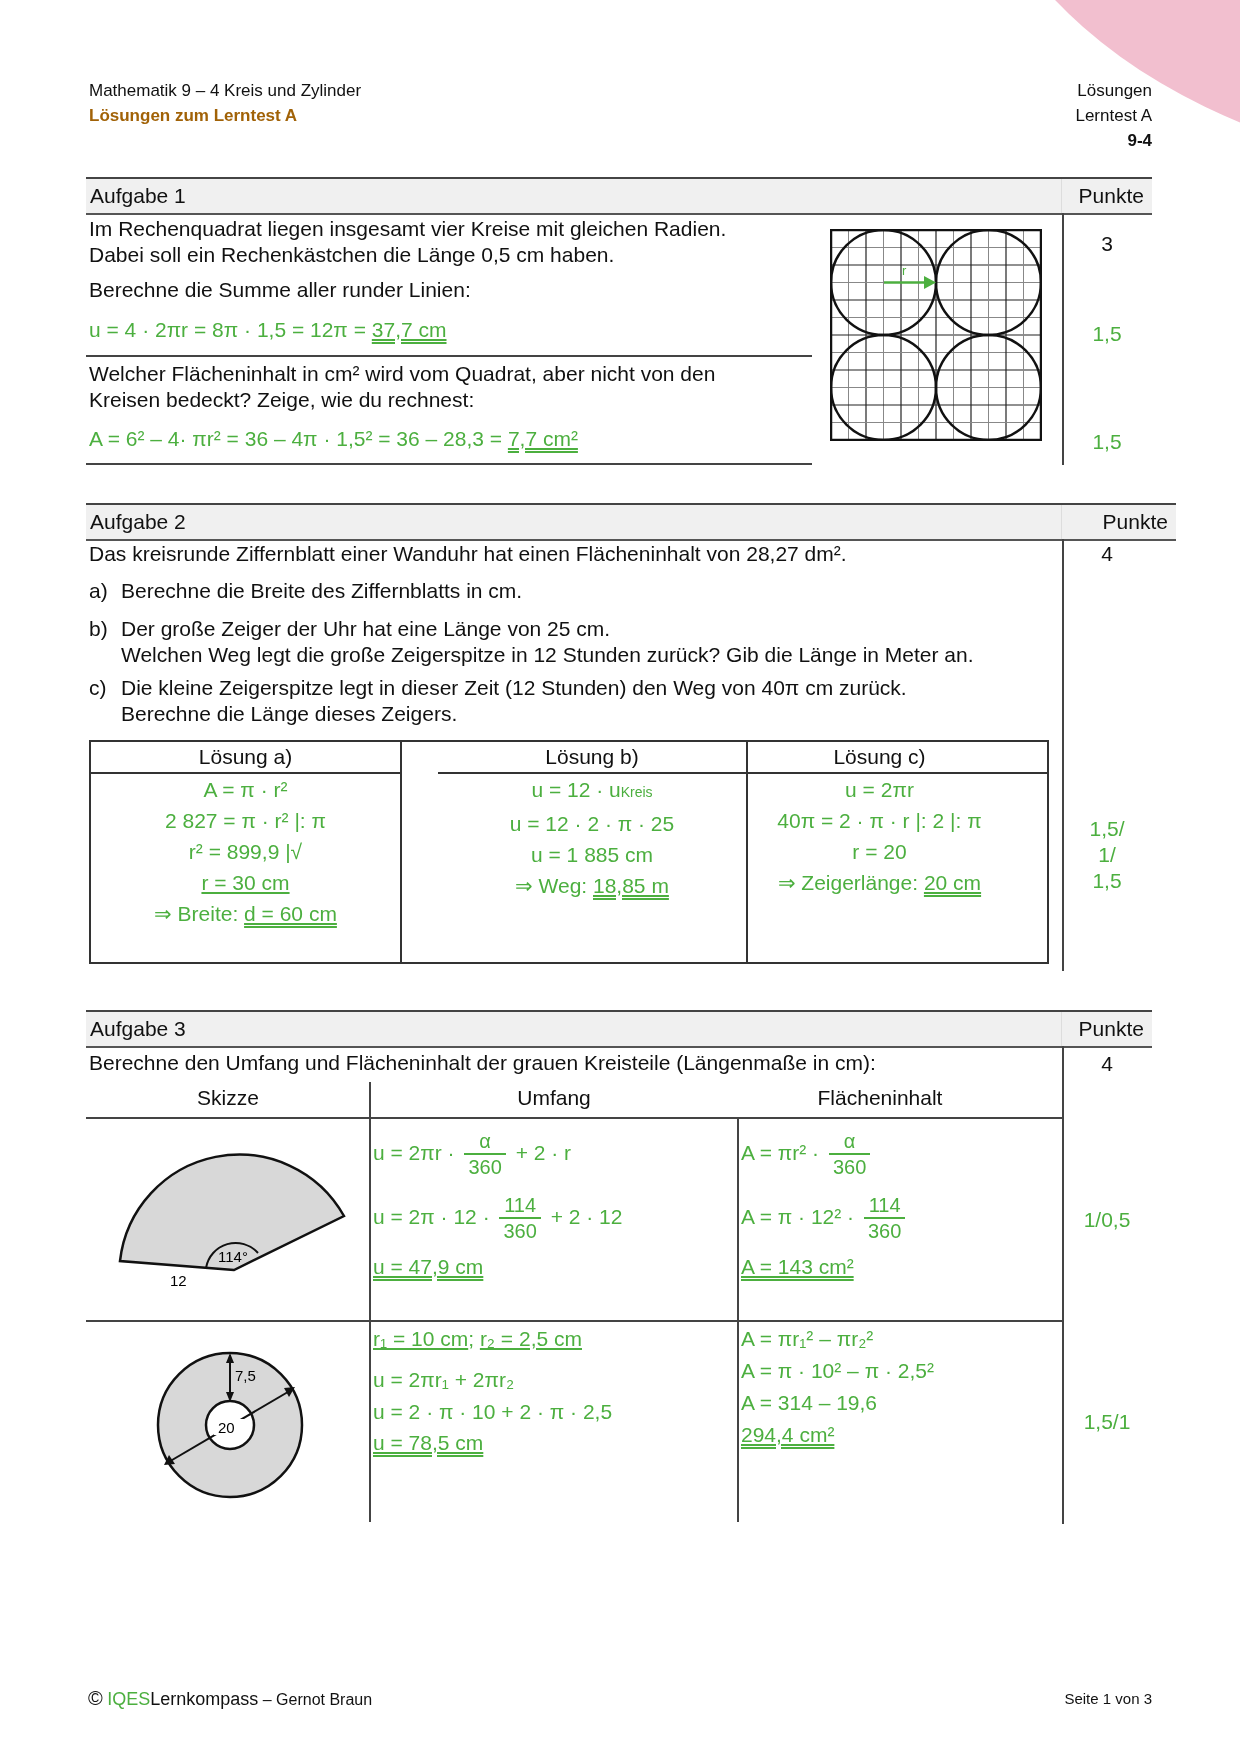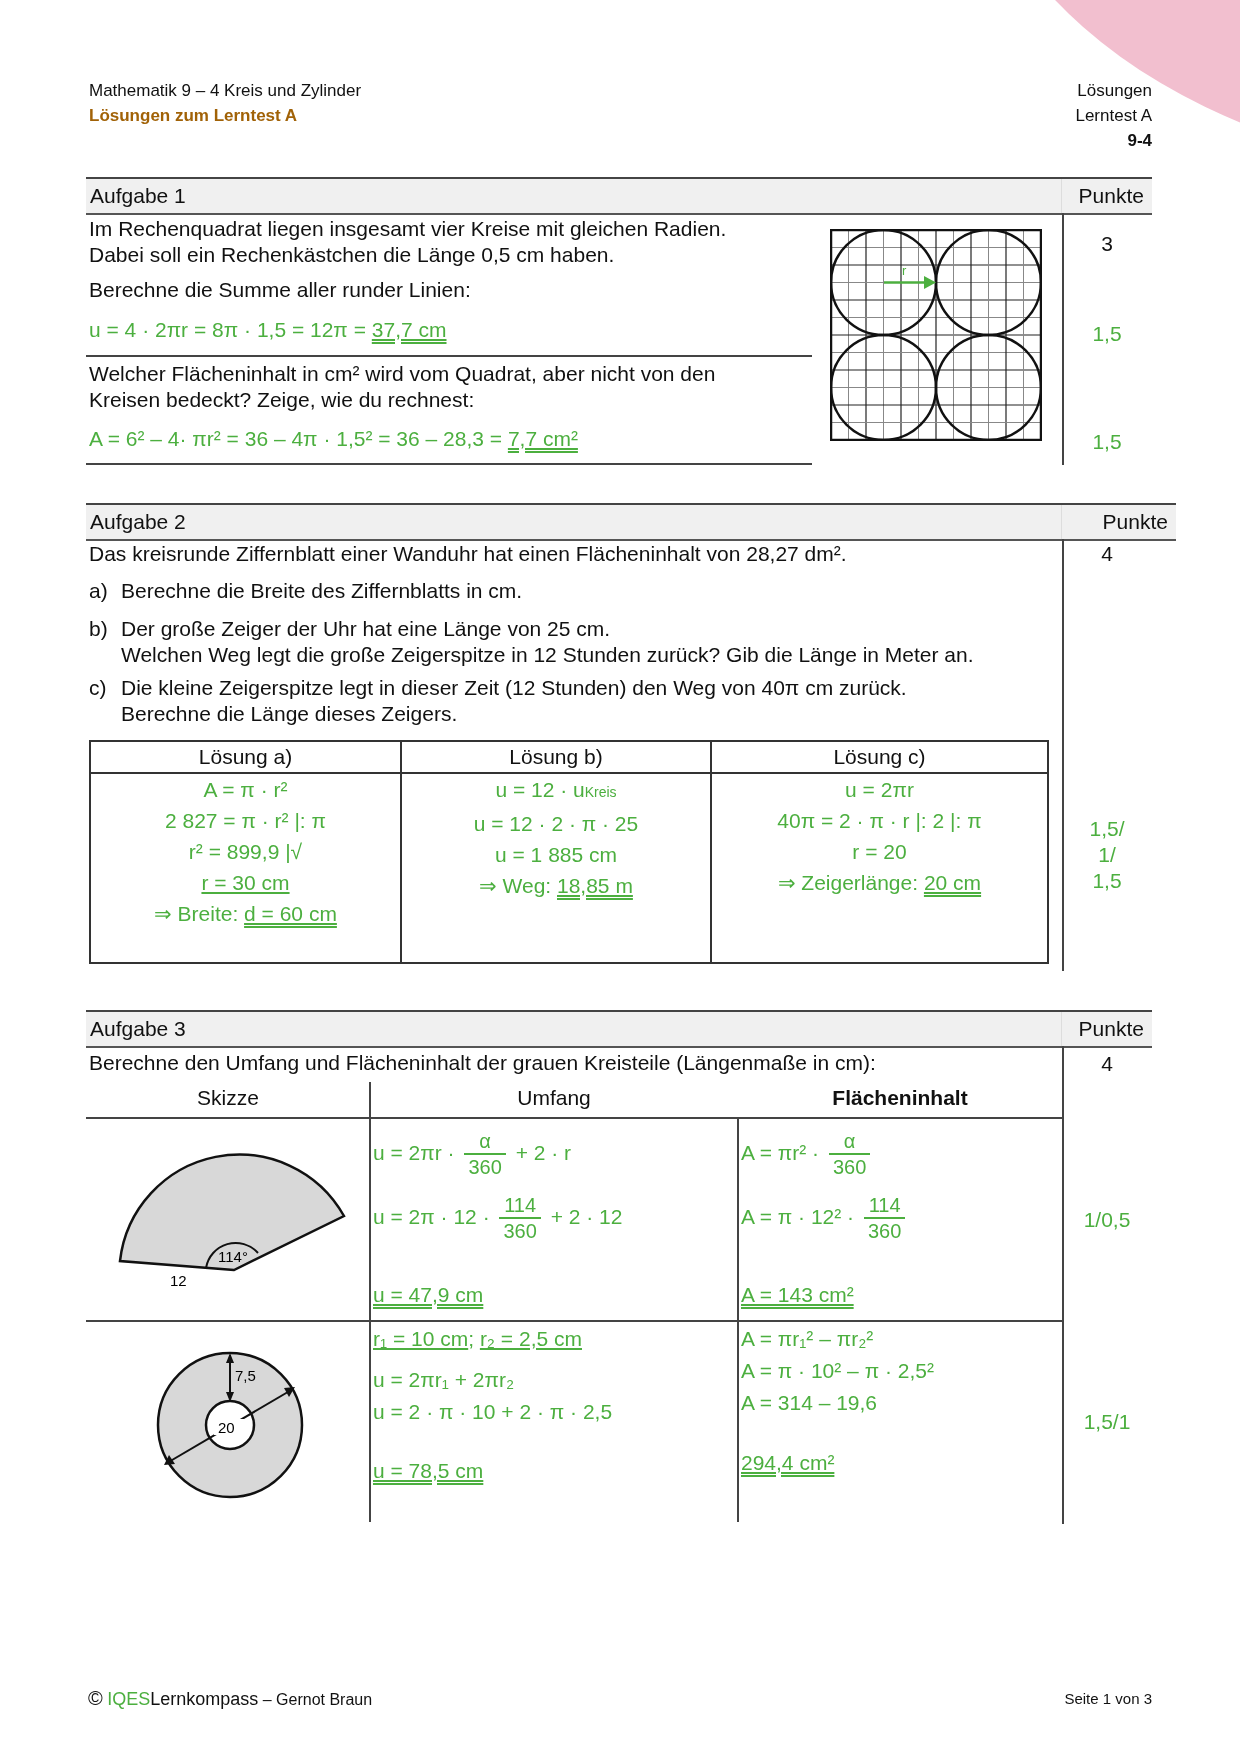--- a/index.html
+++ b/index.html
@@ -6,21 +6,21 @@
   body { width:1240px; height:1754px; position:relative; overflow:hidden;
          font-family:"Liberation Sans", sans-serif; color:#111; }
   .abs { position:absolute; }
   .corner { position:absolute; left:956px; top:-230px; width:560px; height:405px;
             background:#f2bfcf; border-radius:0 0 0 100%; }
   .hdr-l { left:89px; top:78px; font-size:17px; line-height:25px; }
   .hdr-l .sub { color:#a16207; font-weight:bold; }
   .hdr-r { right:88px; top:78px; font-size:17px; line-height:25px; text-align:right; }
   .hdr-r .code { font-weight:bold; }
   .green { color:#4caf3f; }
-  .dbl { text-decoration: underline double; text-decoration-color:#4caf3f;margin-top:28px; }
+  .dbl { text-decoration: underline double; text-decoration-color:#4caf3f; }
   .sgl { text-decoration: underline; }
   .taskbar { position:absolute; left:86px; width:1066px; height:34px; background:#f0f0f0;
              border-top:2px solid #444; border-bottom:2px solid #555; }
   .taskbar .t { position:absolute; left:4px; top:5px; font-size:21px; }
   .taskbar .p { position:absolute; right:8px; top:5px; font-size:21px; }
   .taskbar .sep { position:absolute; left:975px; top:0; bottom:0; width:1px; background:#ddd; }
   .vline { position:absolute; width:2px; background:#444; }
   .hline { position:absolute; height:2px; background:#444; }
   .txt { position:absolute; font-size:21px; line-height:27px; white-space:nowrap; }
   .pts { position:absolute; font-size:21px; width:90px; text-align:center; }
@@ -136,21 +136,21 @@
 
 <div class="sol-table">
   <div class="sol-col" style="left:0; width:309px; border-right:2px solid #333;">
     <div class="h">Lösung a)</div>
     <div class="l green">A = π · r²</div>
     <div class="l green">2 827 = π · r² |: π</div>
     <div class="l green">r² = 899,9 |√</div>
     <div class="l green"><span class="sgl">r = 30 cm</span></div>
     <div class="l green"><span>⇒ Breite: </span><span class="dbl">d = 60 cm</span></div>
   </div>
-  <div class="sol-col" style="left:311px; width:308px; border-right:2px solid #333;">
+  <div class="sol-col" style="left:311px; width:308px; border-right:2px solid #333;padding-left:36px;">
     <div class="h">Lösung b)</div>
     <div class="l green"><span>u = 12 · u</span><span style="font-size:14px;">Kreis</span></div>
     <div class="l green">u = 12 · 2 · π · 25</div>
     <div class="l green">u = 1 885 cm</div>
     <div class="l green"><span>⇒ Weg: </span><span class="dbl">18,85 m</span></div>
   </div>
   <div class="sol-col" style="left:621px; width:335px;">
     <div class="h">Lösung c)</div>
     <div class="l green">u = 2πr</div>
     <div class="l green">40π = 2 · π · r |: 2 |: π</div>
@@ -164,21 +164,21 @@
   <span class="sep"></span>
   <span class="p">Punkte</span>
 </div>
 <div class="vline" style="left:1062px; top:1046px; height:478px;"></div>
 
 <div class="txt" style="left:89px; top:1049px;">Berechne den Umfang und Flächeninhalt der grauen Kreisteile (Längenmaße in cm):</div>
 <div class="pts" style="left:1062px; top:1052px;">4</div>
 
 <div class="txt" style="left:86px; top:1084px; width:284px; text-align:center;">Skizze</div>
 <div class="txt" style="left:370px; top:1084px; width:368px; text-align:center;">Umfang</div>
-<div class="txt" style="left:738px; top:1084px; width:324px; text-align:center;font-weight:bold;">Flächeninhalt</div>
+<div class="txt" style="left:718px; top:1084px; width:324px; text-align:center;">Flächeninhalt</div>
 
 <div class="vline" style="left:369px; top:1082px; height:440px;"></div>
 <div class="vline" style="left:737px; top:1117px; height:405px;"></div>
 <div class="hline" style="left:86px; top:1117px; width:976px;"></div>
 <div class="hline" style="left:86px; top:1320px; width:976px;"></div>
 
 <svg class="abs" style="left:110px; top:1140px;" width="260" height="170" viewBox="0 0 260 170">
   <path d="M 124 130 L 10 121 A 120 120 0 0 1 234 76 Z" fill="#d8d8d8" stroke="#111" stroke-width="2.5"></path>
   <path d="M 96 128 A 30 30 0 0 1 148 113" fill="none" stroke="#111" stroke-width="2"></path>
   <text x="108" y="122" font-size="15" font-family="Liberation Sans, sans-serif">114°</text>

